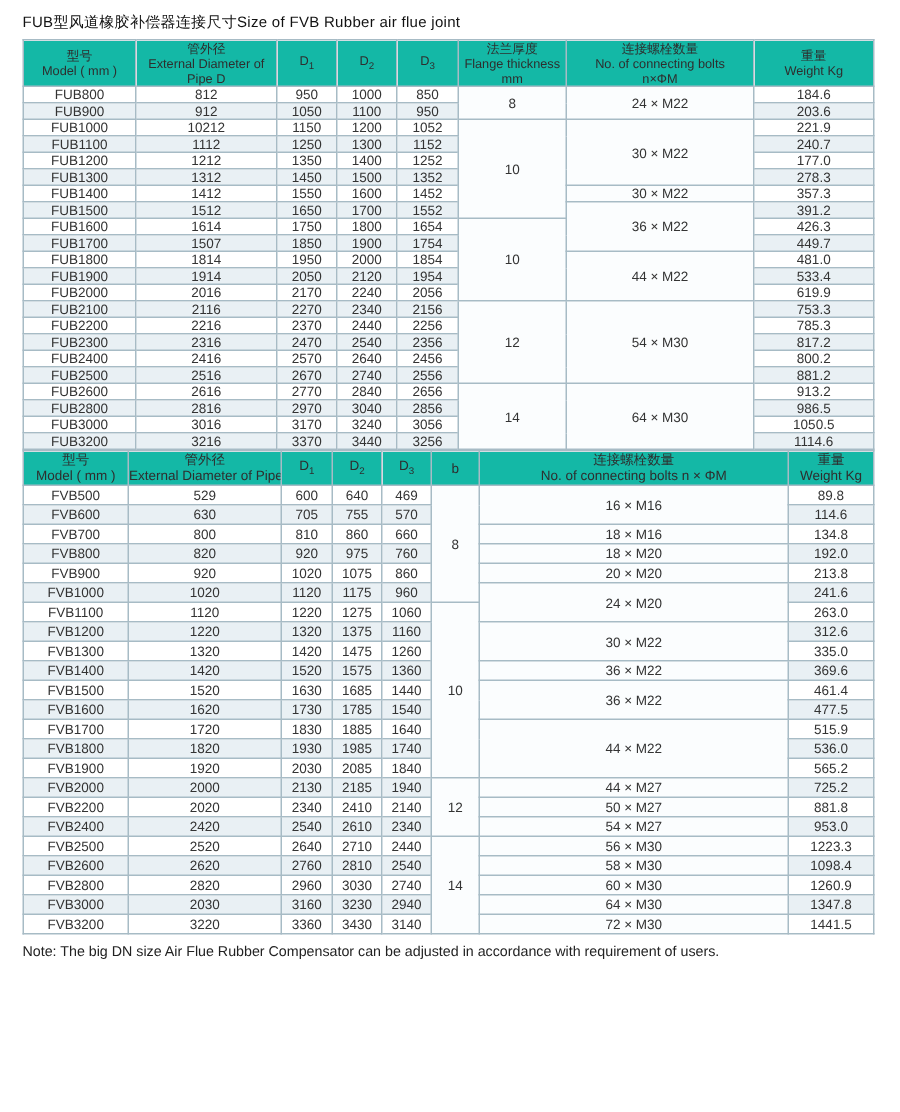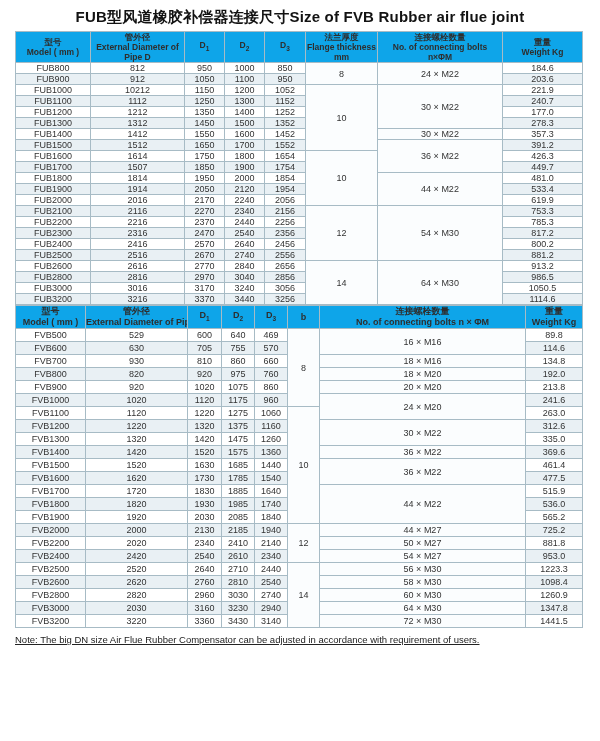--- a/index.html
+++ b/index.html
@@ -4,44 +4,44 @@
 <style>
   html,body{margin:0;padding:0;background:#ffffff;}
   .page{
     width:600px;height:741px;box-sizing:border-box;
     background:#ffffff;
     padding:8px 15px 0 15px;
     font-family:"Liberation Sans",sans-serif;
     overflow:hidden;
   }
   .tbl-title{
-    font-size:15px;font-weight:bold;color:#121212;
-    margin:0 0 4px 0;letter-spacing:0.2px;text-align:center;
+    font-size:10px;font-weight:normal;color:#121212;
+    margin:0 0 4px 0;letter-spacing:0.2px;
   }
   .title2{margin-top:15px;margin-bottom:6px;}
   table.spec{
     border-collapse:collapse;table-layout:fixed;width:568px;
   }
   table.spec th, table.spec td{
     border:1px solid #a7bbc5;
     text-align:center;vertical-align:middle;
     color:#333333;font-weight:normal;
     overflow:hidden;white-space:nowrap;
     padding:0;
   }
-  table.spec th{background:#0ea5e9;color:#2e2e2e;font-weight:bold;}
+  table.spec th{background:#14b8a6;color:#2e2e2e;}
   .t1 th{font-size:8.5px;line-height:10px;padding:2px 0;}
   .t1 td{font-size:9px;height:10px;line-height:10px;}
   .t2 th{font-size:9px;line-height:11px;padding:2px 0;}
   .t2 td{font-size:9px;height:12px;line-height:12px;}
   tr.stripe td{background:#e9f0f4;}
   td.merge{background:#fbfdfe !important;}
   sub{font-size:6.5px;}
   .note-zh{font-size:9px;color:#222222;margin:20px 0 0 0;}
-  .note-en{font-size:9.5px;color:#222222;margin:6px 0 0 0;text-decoration:underline;}
+  .note-en{font-size:9.5px;color:#222222;margin:6px 0 0 0;}
 </style>
 </head>
 <body>
 
 <div class="page">
 
   <h1 class="tbl-title">FUB型风道橡胶补偿器连接尺寸Size of FVB Rubber air flue joint</h1>
 
   <table class="spec t1">
       <colgroup>
@@ -328,21 +328,21 @@
         <tr class="stripe">
           <td>FVB600</td>
           <td>630</td>
           <td>705</td>
           <td>755</td>
           <td>570</td>
           <td>114.6</td>
         </tr>
         <tr>
           <td>FVB700</td>
-          <td>930</td>
+          <td>800</td>
           <td>810</td>
           <td>860</td>
           <td>660</td>
           <td class="merge" rowspan="1">18 × M16</td>
           <td>134.8</td>
         </tr>
         <tr class="stripe">
           <td>FVB800</td>
           <td>820</td>
           <td>920</td>

